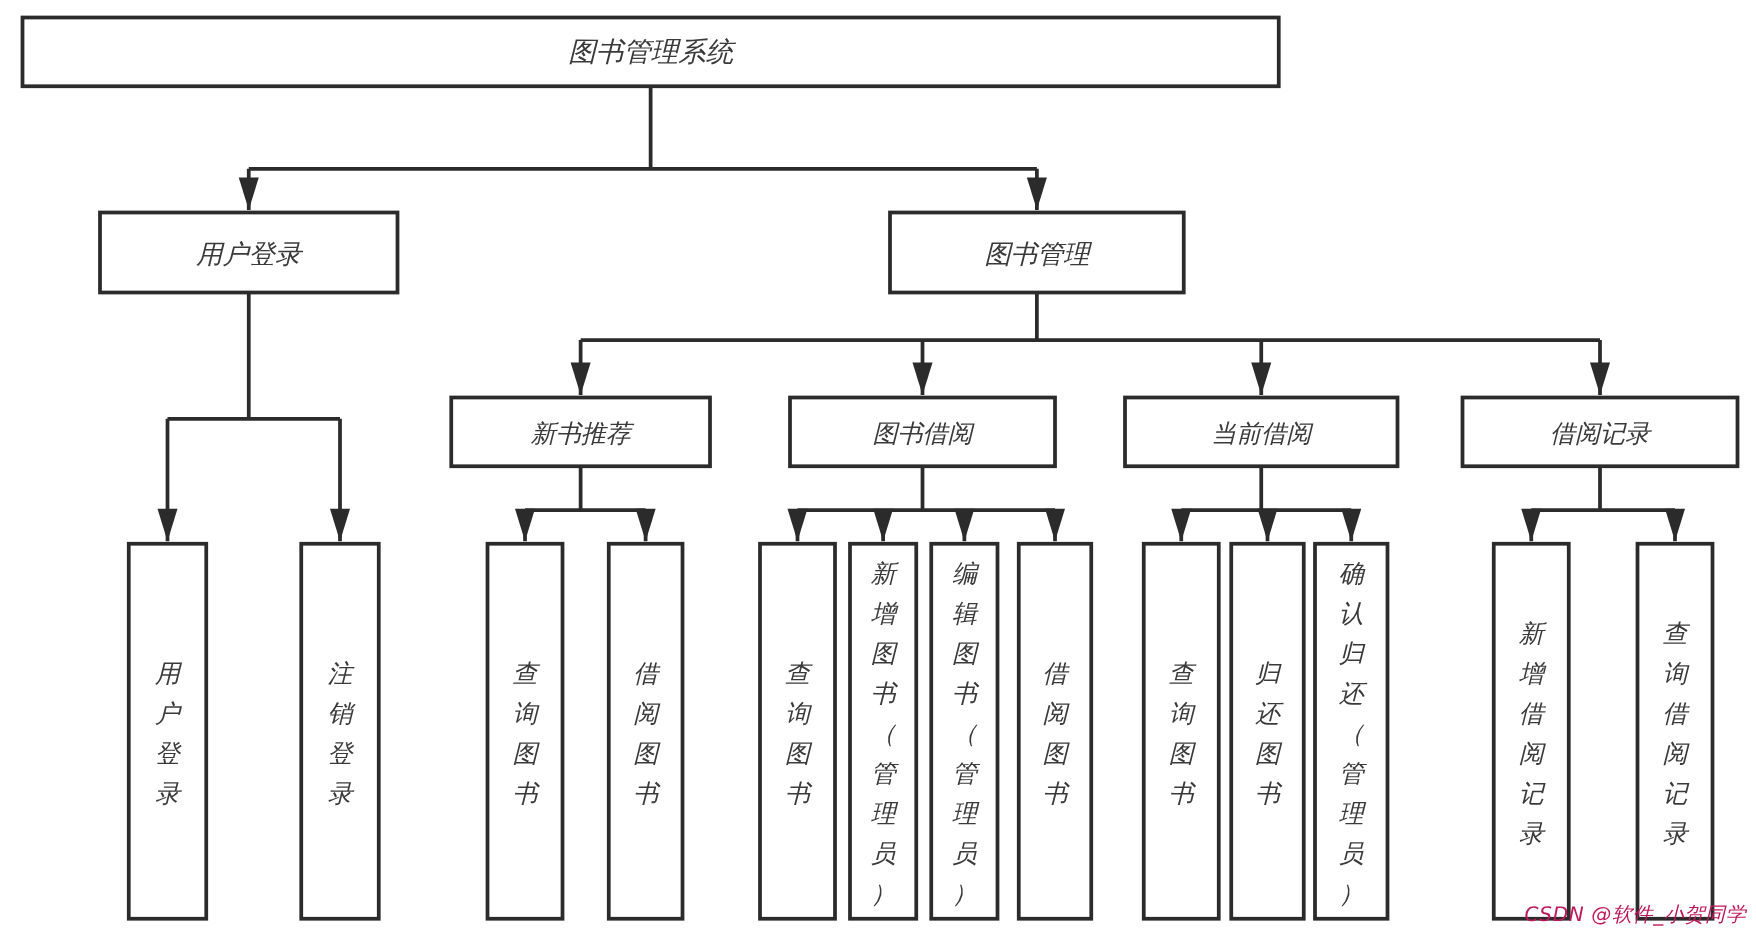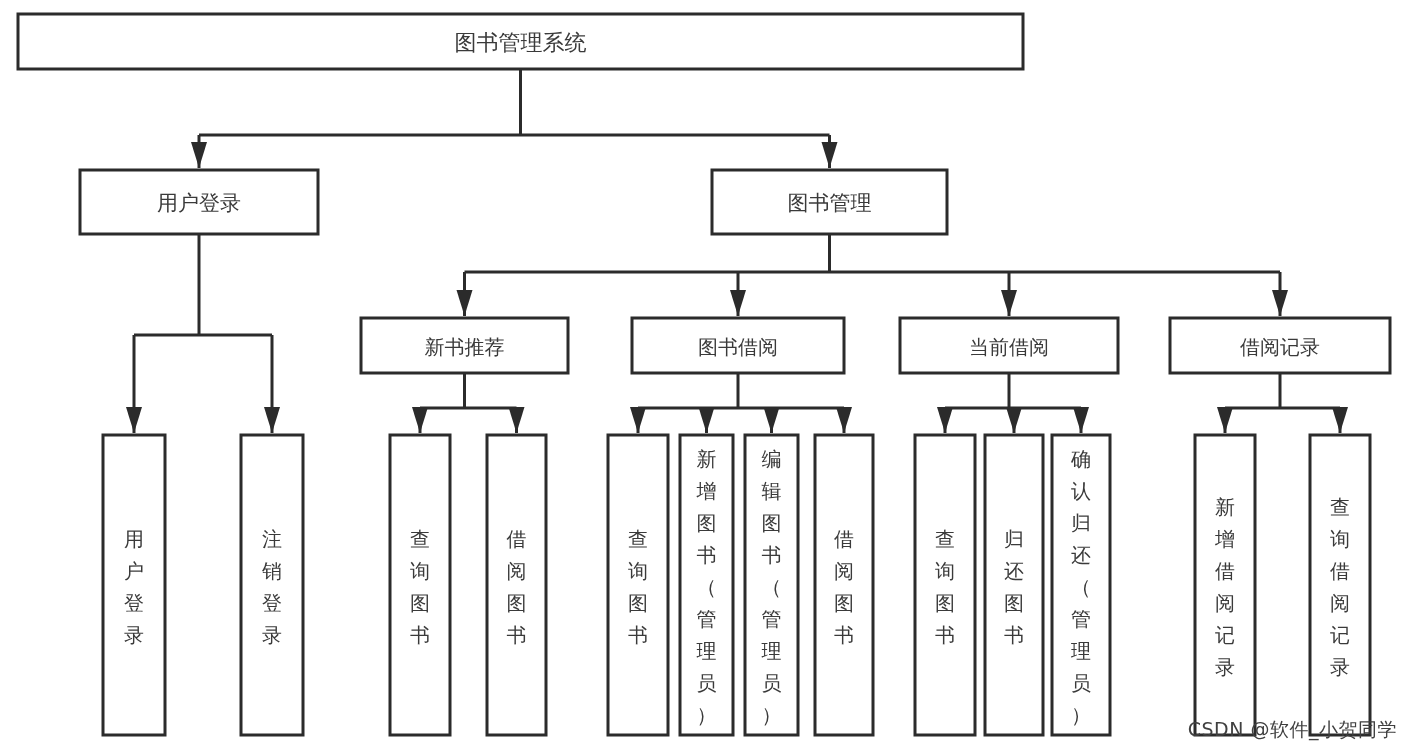--- a/index.html
+++ b/index.html
@@ -1,39 +1,39 @@
 <!DOCTYPE html>
 <html><head>
 <meta charset="utf-8">
 <style>
   html,body{margin:0;padding:0;background:#ffffff;}
   body{
     font-family:"DejaVu Sans","Liberation Sans",sans-serif;
     width:1405px;height:747px;overflow:hidden;
   }
-  #diagram-root{position:relative;width:1405px;height:747px;background:#ffffff;}
+  #diagram-root{position:relative;width:1405px;height:747px;background:#ffffff;font-style:italic;}
   svg#tree-svg{position:absolute;left:0;top:0;width:1405px;height:747px;}
   .node-box{fill:#ffffff;stroke:#2b2b2b;stroke-width:3;}
   .connector{stroke:#2b2b2b;stroke-width:3;fill:none;}
   .arrow-head{fill:#2b2b2b;stroke:none;}
   .node-label{
     font-family:"DejaVu Sans","Liberation Sans",sans-serif;
     fill:#3a3a3a;text-anchor:middle;dominant-baseline:central;
   }
   .lvl0-label{font-size:22px;}
   .lvl1-label{font-size:21px;}
   .lvl2-label{font-size:20px;}
   .leaf-label{
     font-family:"DejaVu Sans","Liberation Sans",sans-serif;
     fill:#3a3a3a;font-size:20px;text-anchor:middle;
   }
   .watermark{
     position:absolute;right:8px;bottom:4px;
     font-family:"DejaVu Sans","Liberation Sans",sans-serif;
-    font-size:19px;color:#404040;white-space:nowrap;letter-spacing:.5px;
+    font-size:16px;color:#be185d;white-space:nowrap;letter-spacing:.5px;
   }
 </style>
 </head>
 <body>
 
 <div id="diagram-root">
   <svg id="tree-svg" viewBox="0 0 1405 747" xmlns="http://www.w3.org/2000/svg">
     <g id="connectors-layer">
         <line x1="520.5" y1="69" x2="520.5" y2="135" class="connector"></line>
         <line x1="199" y1="135" x2="829.5" y2="135" class="connector"></line>

